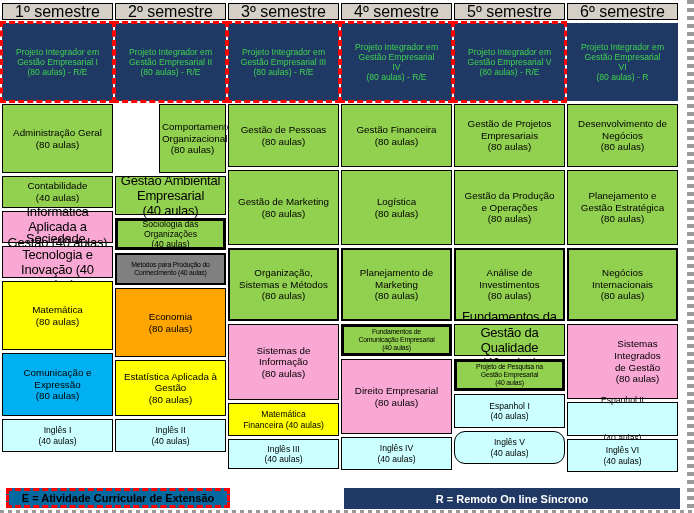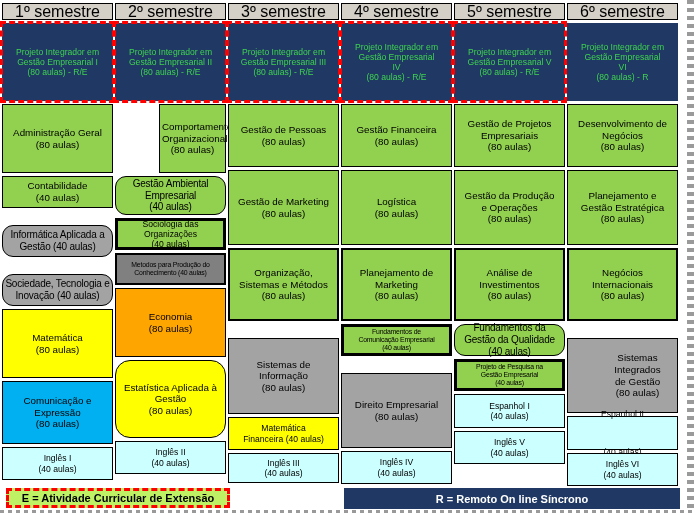--- a/index.html
+++ b/index.html
@@ -56,54 +56,54 @@
     padding: 1px 2px;
     flex: 0 0 auto;
     position: relative;
   }
 
   .cell .ln { display: block; width: 100%; }
 
   
   .c-navy   { background: #1f3864; color: #3fd44f; border-color: #1f3864; }
   .c-green  { background: #92d050; }
-  .c-gray   { background: #a3a3a3; margin-top: 14px; }
+  .c-gray   { background: #f9a8d4; }
   .c-darkgray { background: #808080; }
   .c-yellow { background: #ffff00; }
   .c-orange { background: #ffa500; }
   .c-blue   { background: #00b0f0; }
   .c-cyan   { background: #ccffff; }
   .b-med   { border-width: 2px; }
   .b-thick { border-width: 3px; }
 
   
   .dashed-red {
     outline: 3px dashed #ff0000;
     outline-offset: -1px;
   }
   .t-10 { font-size: 9.8px; }
   .t-9  { font-size: 8.6px; }
-  .t-8  { font-size: 10px; letter-spacing: -0.2px; border-radius: 11px; }
+  .t-8  { font-size: 13px; letter-spacing: -0.2px; }
   .t-7  { font-size: 6.9px; letter-spacing: -0.2px; }
 
   
   .legend-row {
     position: absolute;
     left: 0; bottom: 0;
     width: 687px;
     height: 28px;
     display: flex;
     align-items: center;
   }
   .legend-ext {
     position: absolute;
     left: 6px; top: 3px;
     width: 224px; height: 20px;
     border: 3px dashed #ff0000;
-    background: #bef264;
+    background: #0369a1;
     display: flex;
     align-items: center;
     justify-content: center;
     font-size: 11px;
     font-weight: bold;
     color: #000000;
   }
   .legend-rem {
     position: absolute;
     left: 344px; top: 3px;
@@ -202,21 +202,21 @@
         <span class="ln">(40 aulas)</span>
       </div>
       <div class="cell c-darkgray t-7 b-med" style="height: 32px;">
         <span class="ln">Metodos para Produção do</span>
         <span class="ln">Conhecimento (40 aulas)</span>
       </div>
       <div class="cell c-orange t-10" style="height: 69px;">
         <span class="ln">Economia</span>
         <span class="ln">(80 aulas)</span>
       </div>
-      <div class="cell c-yellow t-10" style="height: 78px; border-radius: 15px;">
+      <div class="cell c-yellow t-10" style="height: 56px;">
         <span class="ln">Estatística Aplicada à</span>
         <span class="ln">Gestão</span>
         <span class="ln">(80 aulas)</span>
       </div>
       <div class="cell c-cyan t-9" style="height: 33px;">
         <span class="ln">Inglês II</span>
         <span class="ln">(40 aulas)</span>
       </div>
     </div>
     <div class="column">
@@ -317,21 +317,21 @@
       </div>
       <div class="cell c-green t-7 b-thick" style="height: 32px;">
         <span class="ln">Projeto de Pesquisa na</span>
         <span class="ln">Gestão Empresarial</span>
         <span class="ln">(40 aulas)</span>
       </div>
       <div class="cell c-cyan t-9" style="height: 34px;">
         <span class="ln">Espanhol I</span>
         <span class="ln">(40 aulas)</span>
       </div>
-      <div class="cell c-cyan t-9" style="height: 33px;">
+      <div class="cell c-cyan t-9" style="height: 33px; border-radius: 11px;">
         <span class="ln">Inglês V</span>
         <span class="ln">(40 aulas)</span>
       </div>
     </div>
     <div class="column">
       <div class="col-header">6º semestre</div>
       <div class="cell c-navy t-9" style="height: 78px;">
         <span class="ln">Projeto Integrador em</span>
         <span class="ln">Gestão Empresarial</span>
         <span class="ln">VI</span>

